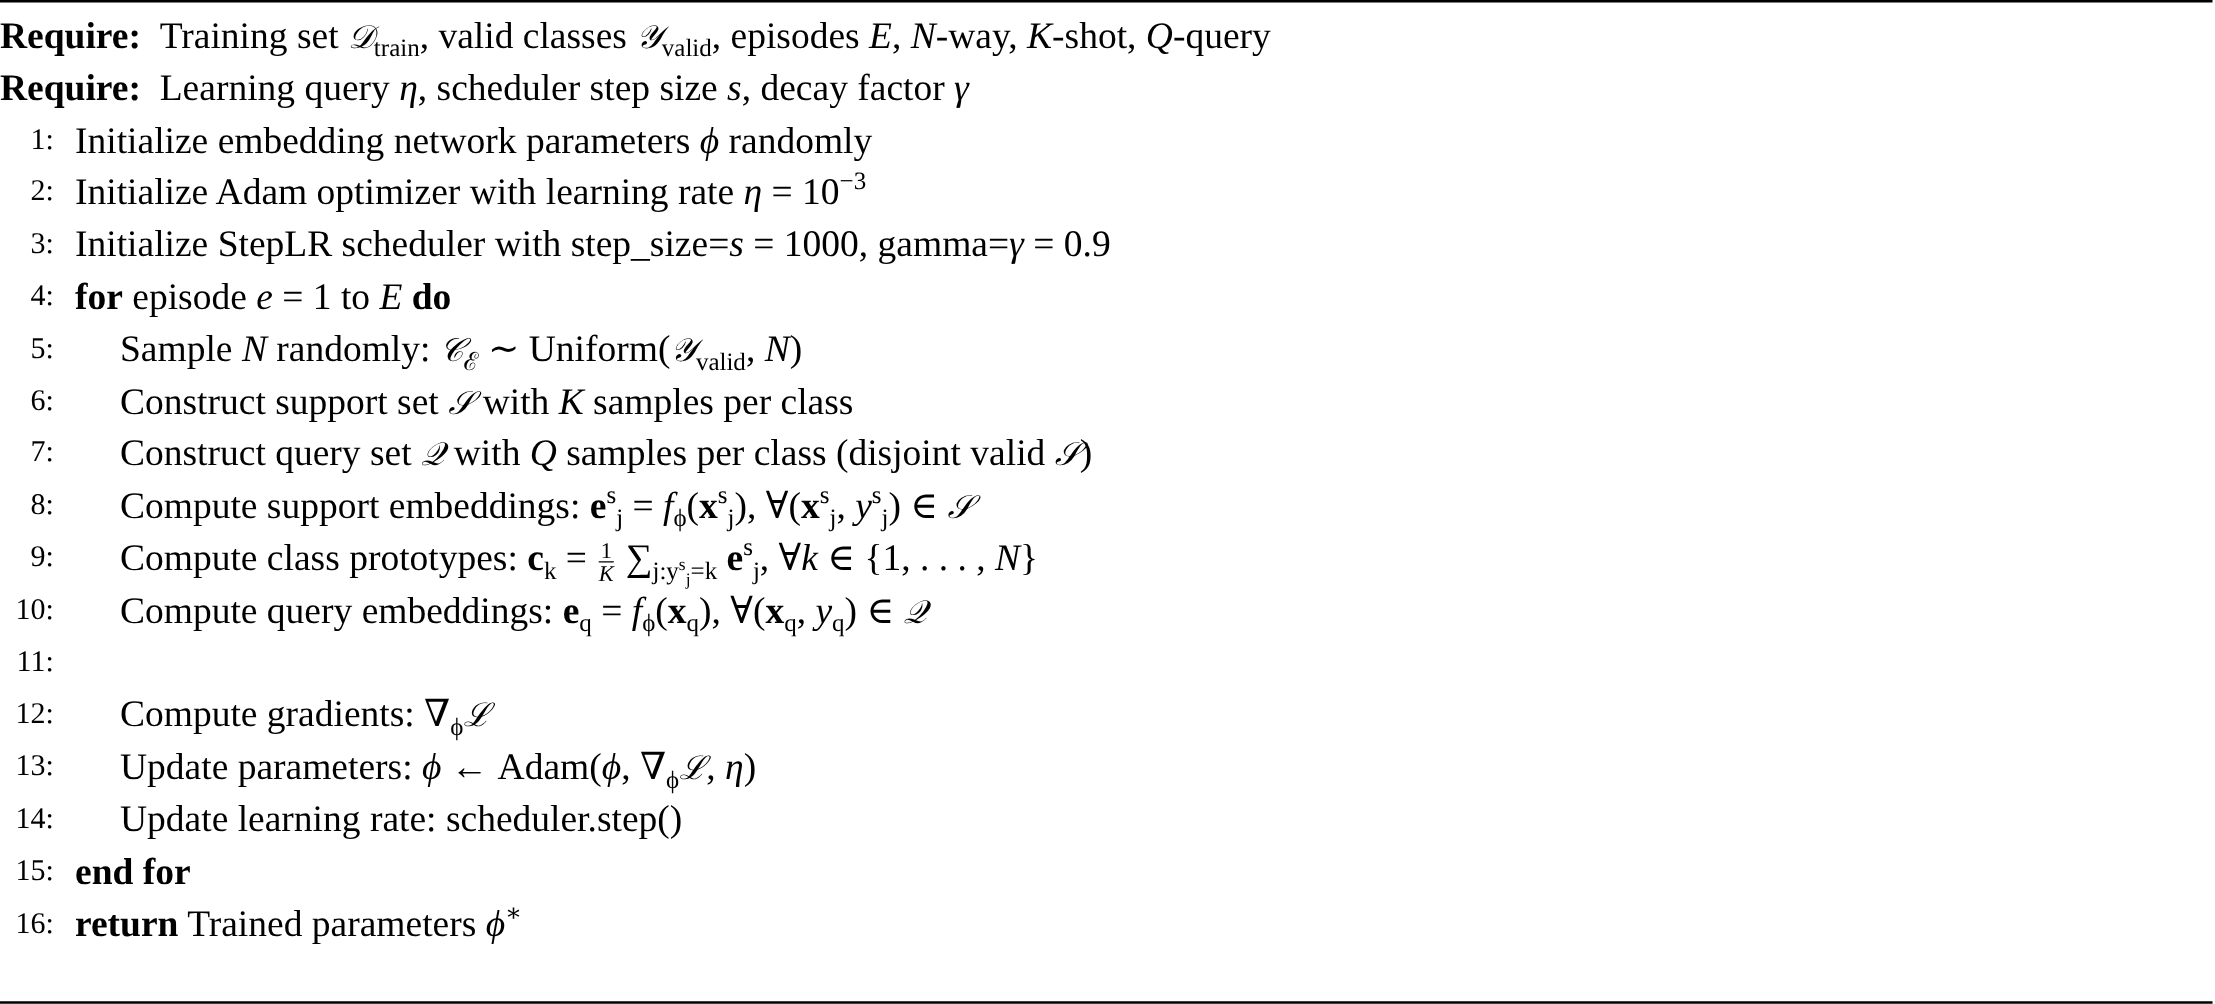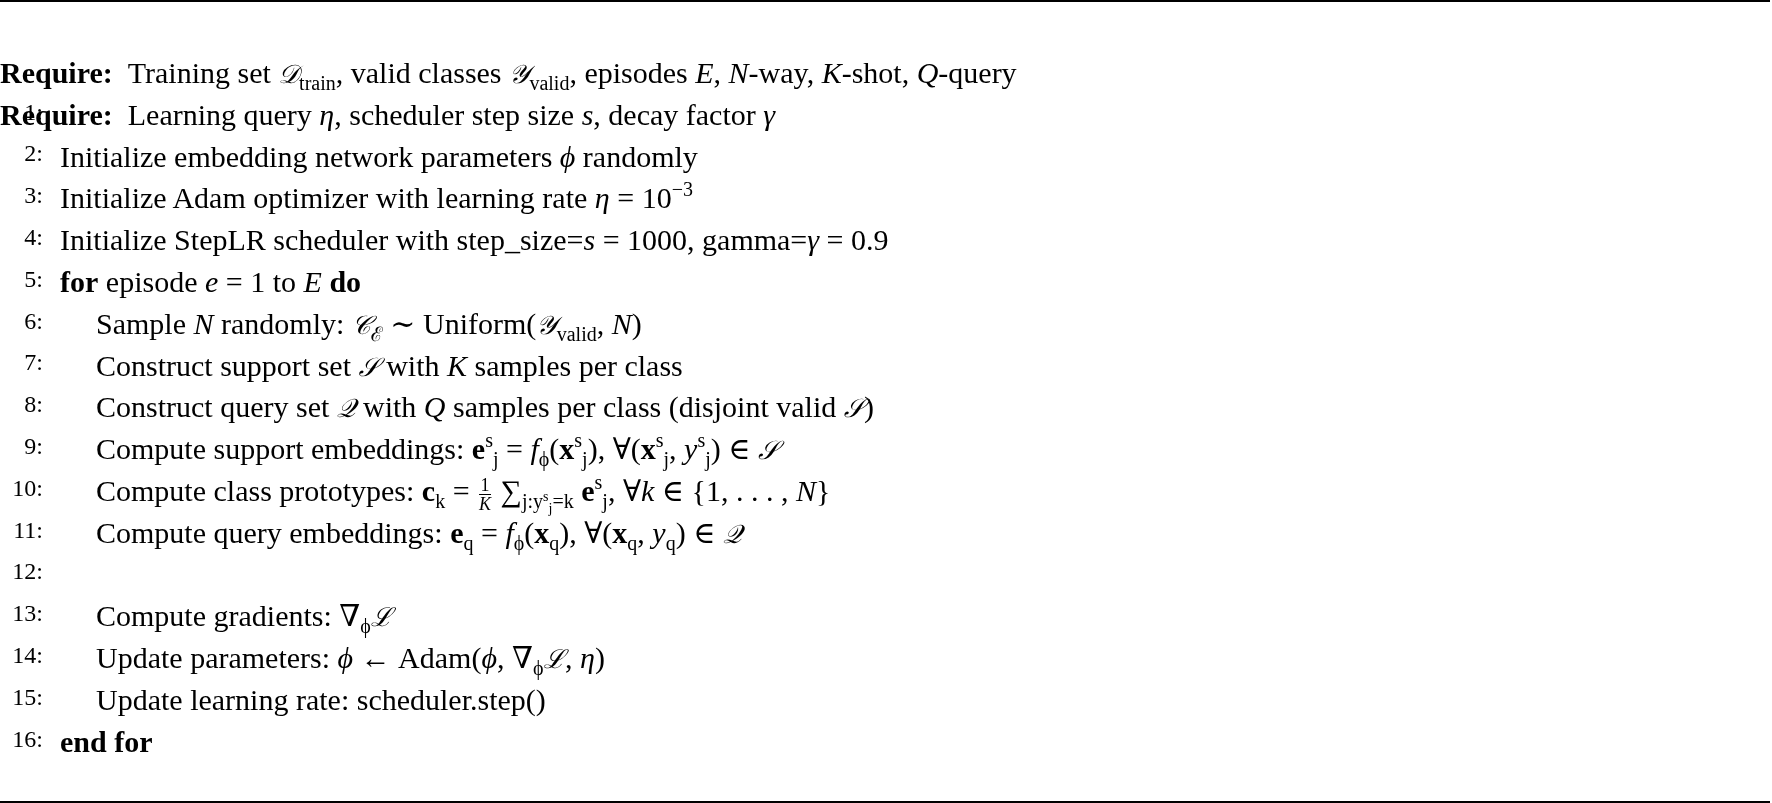--- a/index.html
+++ b/index.html
@@ -3,21 +3,21 @@
 <meta charset="utf-8">
 <style>
   html, body { margin: 0; padding: 0; background: #ffffff; }
   body { width: 1772px; height: 803px; position: relative; overflow: hidden;
          font-family: "Liberation Serif", "DejaVu Serif", serif; color: #000; }
   .rule-top { position: absolute; left: 0; top: 0; width: 1770px; height: 2px; background: #000; }
   .rule-bottom { position: absolute; left: 0; top: 801px; width: 1770px; height: 2px; background: #000; }
   .algo { position: absolute; left: 0; top: 8px; width: 1772px; }
   .line { position: relative; height: 41.8px; line-height: 41.8px; font-size: 30px; white-space: nowrap; }
   .lnum { position: absolute; left: 0; width: 43px; text-align: right; font-size: 24px; }
-  .body { position: absolute; left: 60px; margin-top: 44px; }
+  .body { position: absolute; left: 60px; }
   .body.indent { left: 96px; }
   .body.req { left: 0; }
   .b { font-weight: bold; }
   .i { font-style: italic; }
   .sc { font-style: italic; font-family: "DejaVu Serif", serif; font-size: 26px; }
   sub, sup { font-size: 20px; line-height: 0; }
   sub { vertical-align: -7px; }
   sup { vertical-align: 12px; }
   .frac { display: inline-block; vertical-align: middle; text-align: center; font-size: 18px; line-height: 18px; margin: 0 2px; }
   .frac .num { display: block; border-bottom: 1px solid #000; padding: 0 1px; }
@@ -89,16 +89,17 @@
     <div class="line">
       <span class="lnum">14:</span>
       <span class="body indent"><span>Update learning rate: scheduler.step()</span></span>
     </div>
     <div class="line">
       <span class="lnum">15:</span>
       <span class="body"><span class="b">end for</span></span>
     </div>
     <div class="line">
       <span class="lnum">16:</span>
+      <span class="body"><span class="b">return</span><span>  Trained parameters </span><span class="i">ϕ</span><sup>∗</sup></span>
     </div>
   </div>
 
 <div class="rule-bottom"></div>
 
 </body></html>

